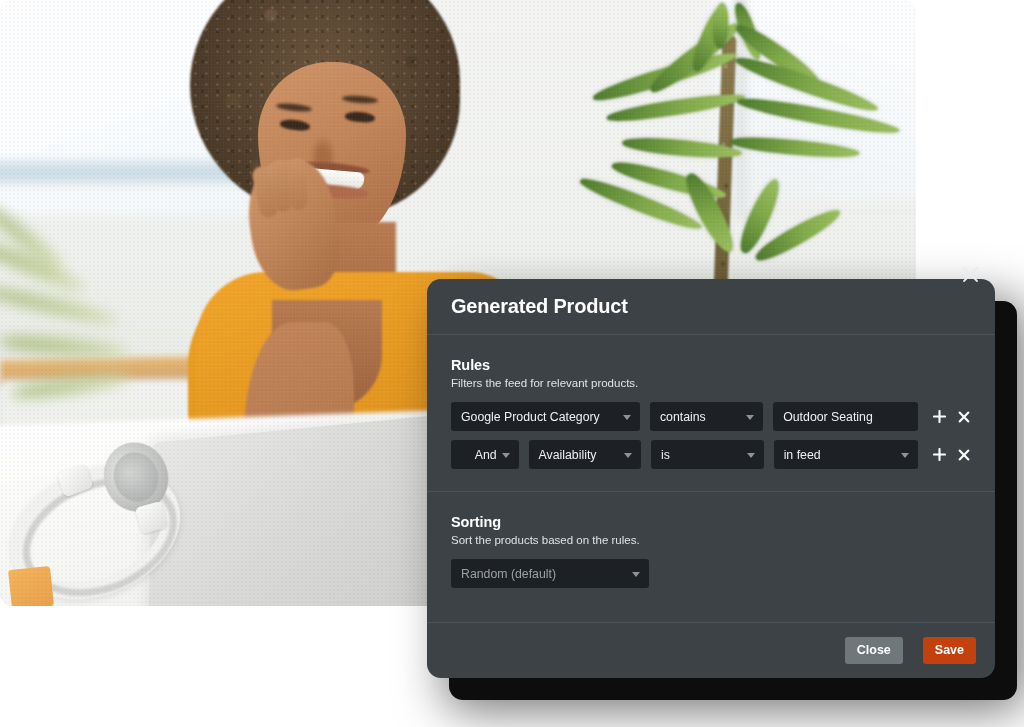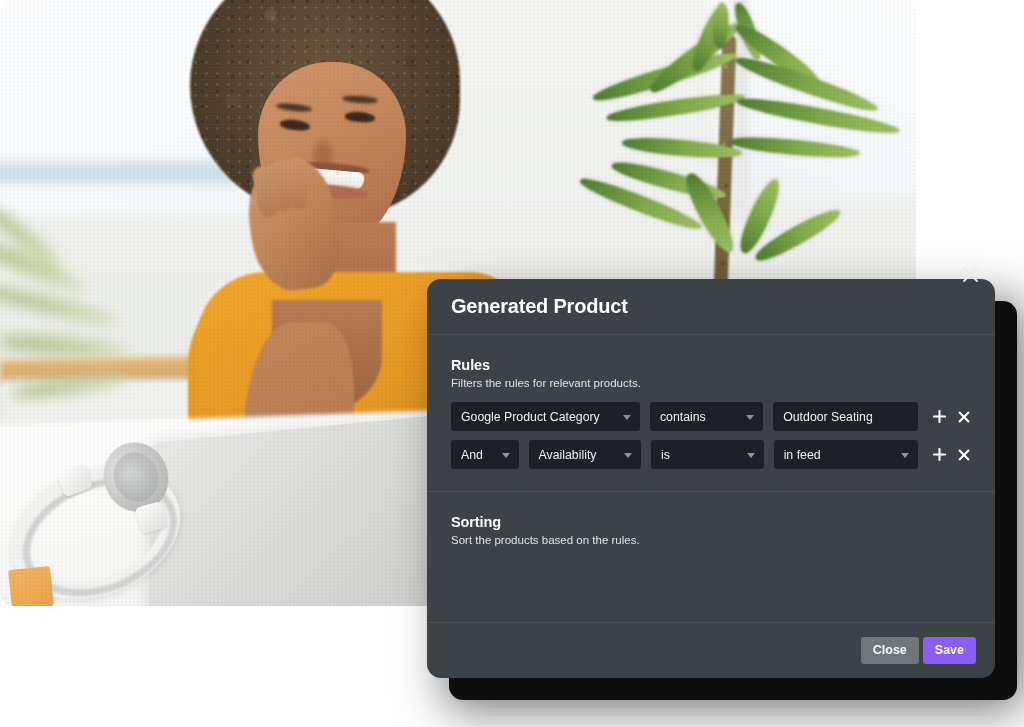--- a/index.html
+++ b/index.html
@@ -460,55 +460,55 @@
     margin-top: -2px;
     width: 0; height: 0;
     border-left: 4.5px solid transparent;
     border-right: 4.5px solid transparent;
     border-top: 5px solid #8d9397;
   }
 
   .w-cat   { width: 198px; text-align: center; }
   .w-op    { width: 118px; }
   .w-val   { width: 152px; }
-  .w-conj  { width: 70px; }
+  .w-conj  { width: 70px; justify-content: flex-end; }
   .w-field2{ width: 118px; }
   .w-sort  { width: 198px; }
 
   .row-actions { display: flex; align-items: center; gap: 11px; margin-left: 4px; }
   .icon-btn {
     width: 14px; height: 14px;
     display: flex; align-items: center; justify-content: center;
     color: #ffffff;
     cursor: pointer;
   }
   .icon-btn svg { display: block; }
 
   .modal-footer {
     flex: 0 0 56px;
     height: 56px;
     border-top: 1px solid #4c5256;
     display: flex;
     align-items: center;
     justify-content: flex-end;
-    gap: 4px;
+    gap: 20px;
     padding: 0 19px;
   }
   .btn {
     font-size: 12.5px;
     font-weight: bold;
     border: none;
     border-radius: 3px;
     padding: 7px 12px;
     cursor: pointer;
     font-family: "Liberation Sans", sans-serif;
     line-height: 1;
   }
   .btn-close { background: #6f777b; color: #ffffff; }
-  .btn-save  { background: #8b5cf6; color: #ffffff; }
+  .btn-save  { background: #c2410c; color: #ffffff; }
 </style>
 </head>
 <body>
 
 <div id="stage">
 
   <div id="photo">
     <div class="ph-wall"></div>
     <div class="ph-window"></div>
     <div class="ph-window-sill"></div>
@@ -589,21 +589,21 @@
         <svg width="17" height="17" viewBox="0 0 17 17" aria-hidden="true">
           <path d="M2 2 L15 15 M15 2 L2 15" stroke="#e9eced" stroke-width="1.8" fill="none" stroke-linecap="round"></path>
         </svg>
       </div>
     </div>
 
     <div class="modal-body">
 
       <div class="section rules">
         <h3>Rules</h3>
-        <div class="desc">Filters the rules for relevant products.</div>
+        <div class="desc">Filters the feed for relevant products.</div>
 
         <div class="rule-row">
           <div class="field w-cat">
             <span>Google Product Category</span>
             <span class="caret"></span>
           </div>
           <div class="field w-op">
             <span>contains</span>
             <span class="caret"></span>
           </div>
@@ -652,20 +652,24 @@
                 <path d="M1.6 1.6 L10.4 10.4 M10.4 1.6 L1.6 10.4" stroke="#ffffff" stroke-width="2.1" stroke-linecap="round"></path>
               </svg>
             </div>
           </div>
         </div>
       </div>
 
       <div class="section sorting">
         <h3>Sorting</h3>
         <div class="desc">Sort the products based on the rules.</div>
+        <div class="field w-sort placeholder">
+          <span>Random (default)</span>
+          <span class="caret"></span>
+        </div>
       </div>
 
     </div>
 
     <div class="modal-footer">
       <button class="btn btn-close">Close</button>
       <button class="btn btn-save">Save</button>
     </div>
 
   </div>

